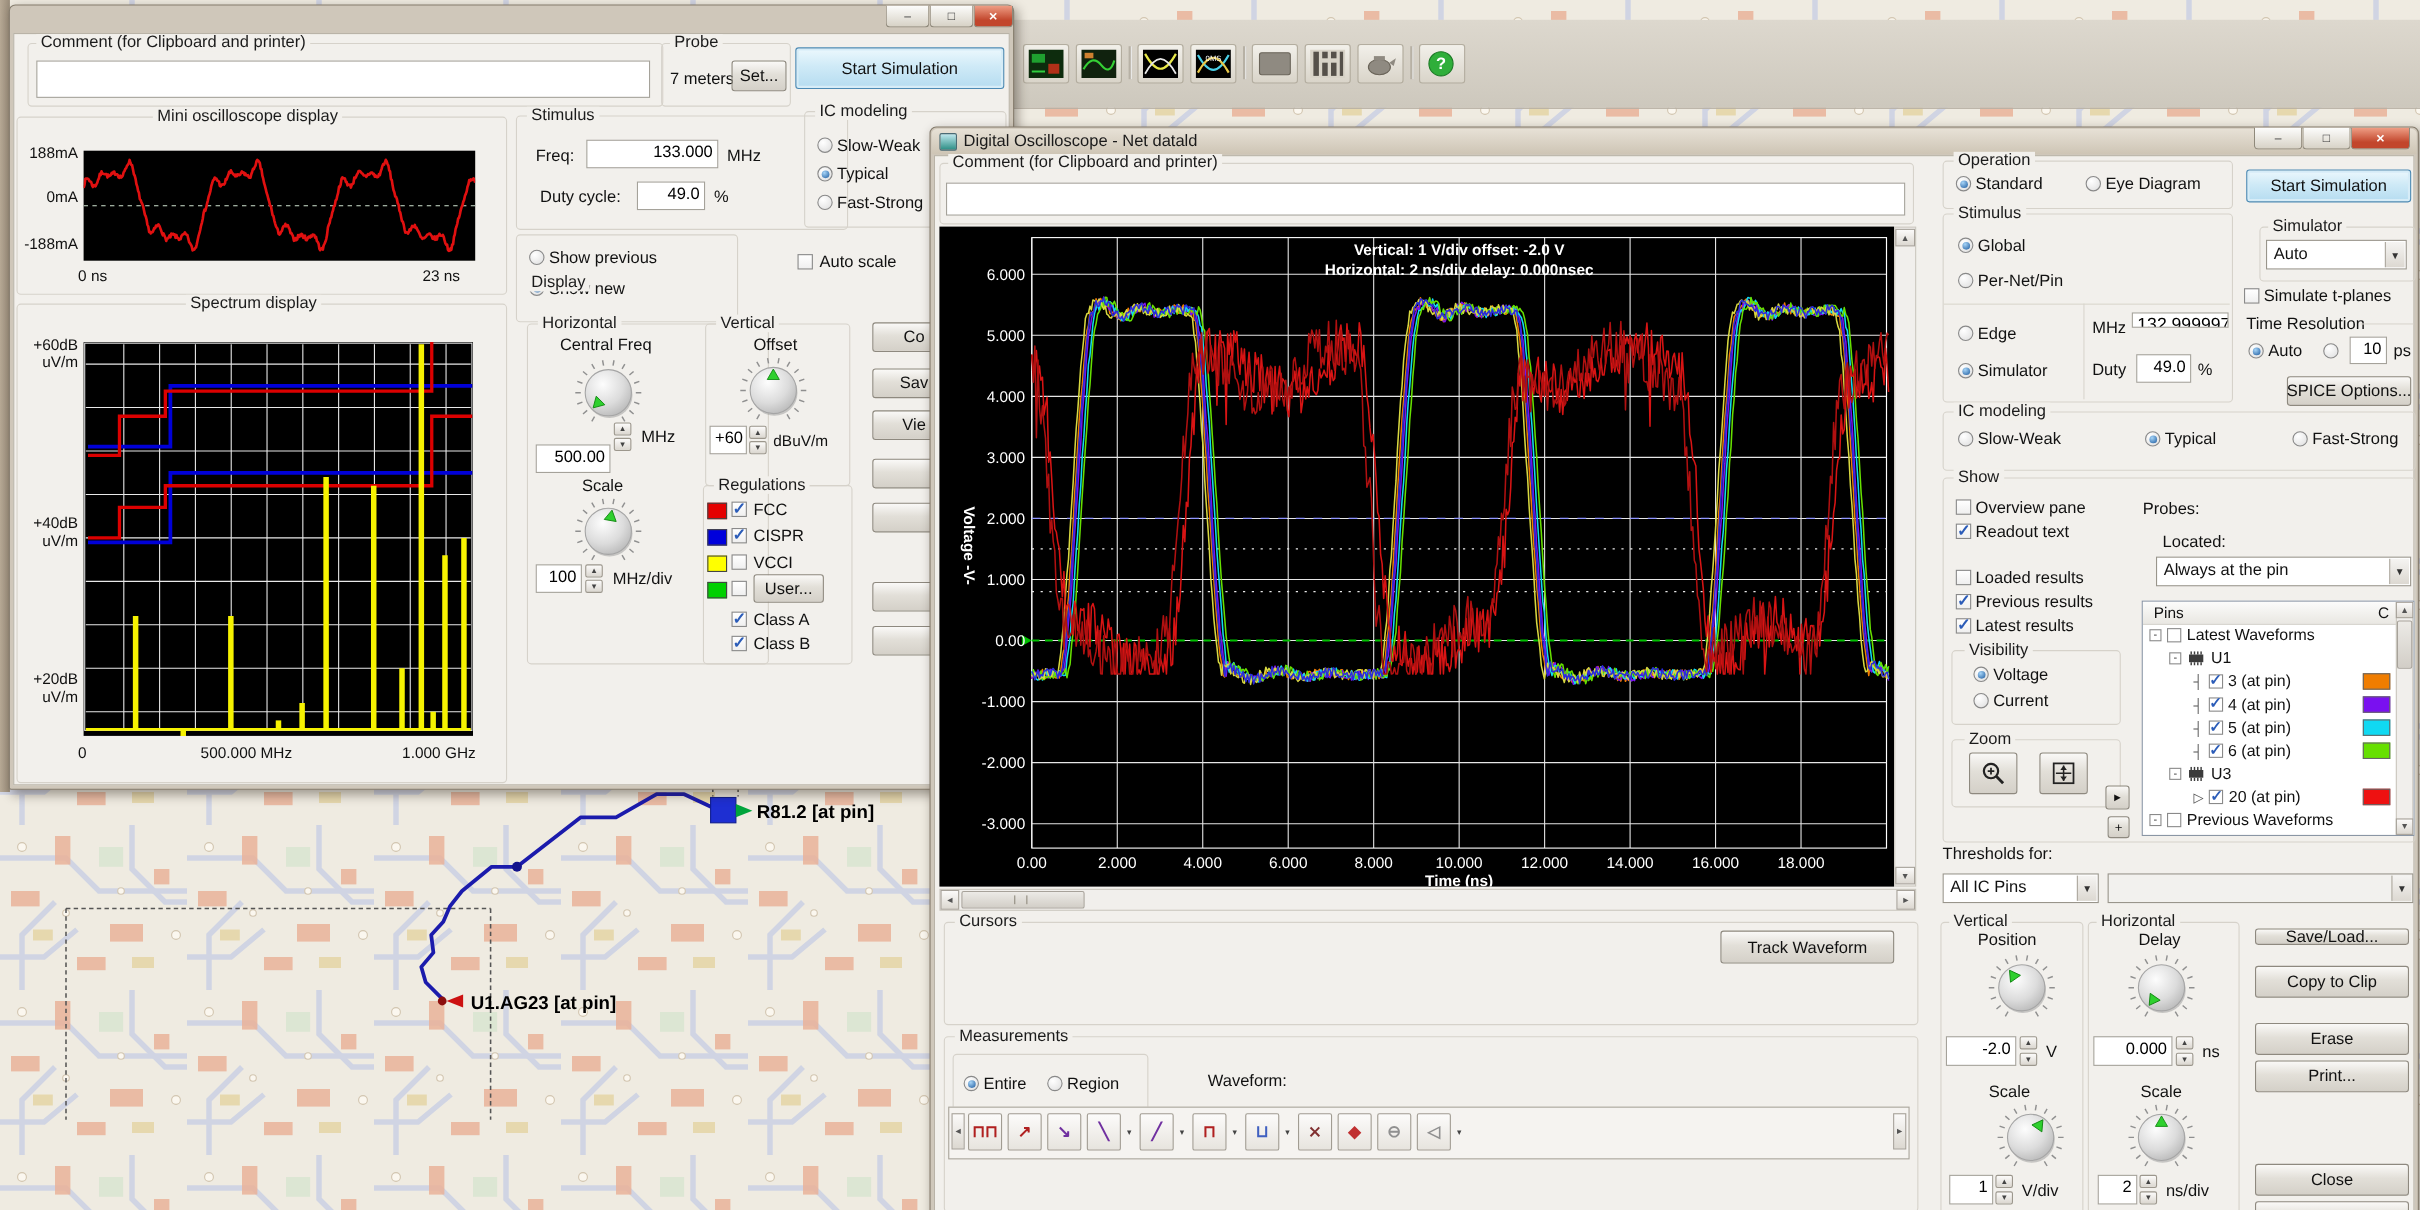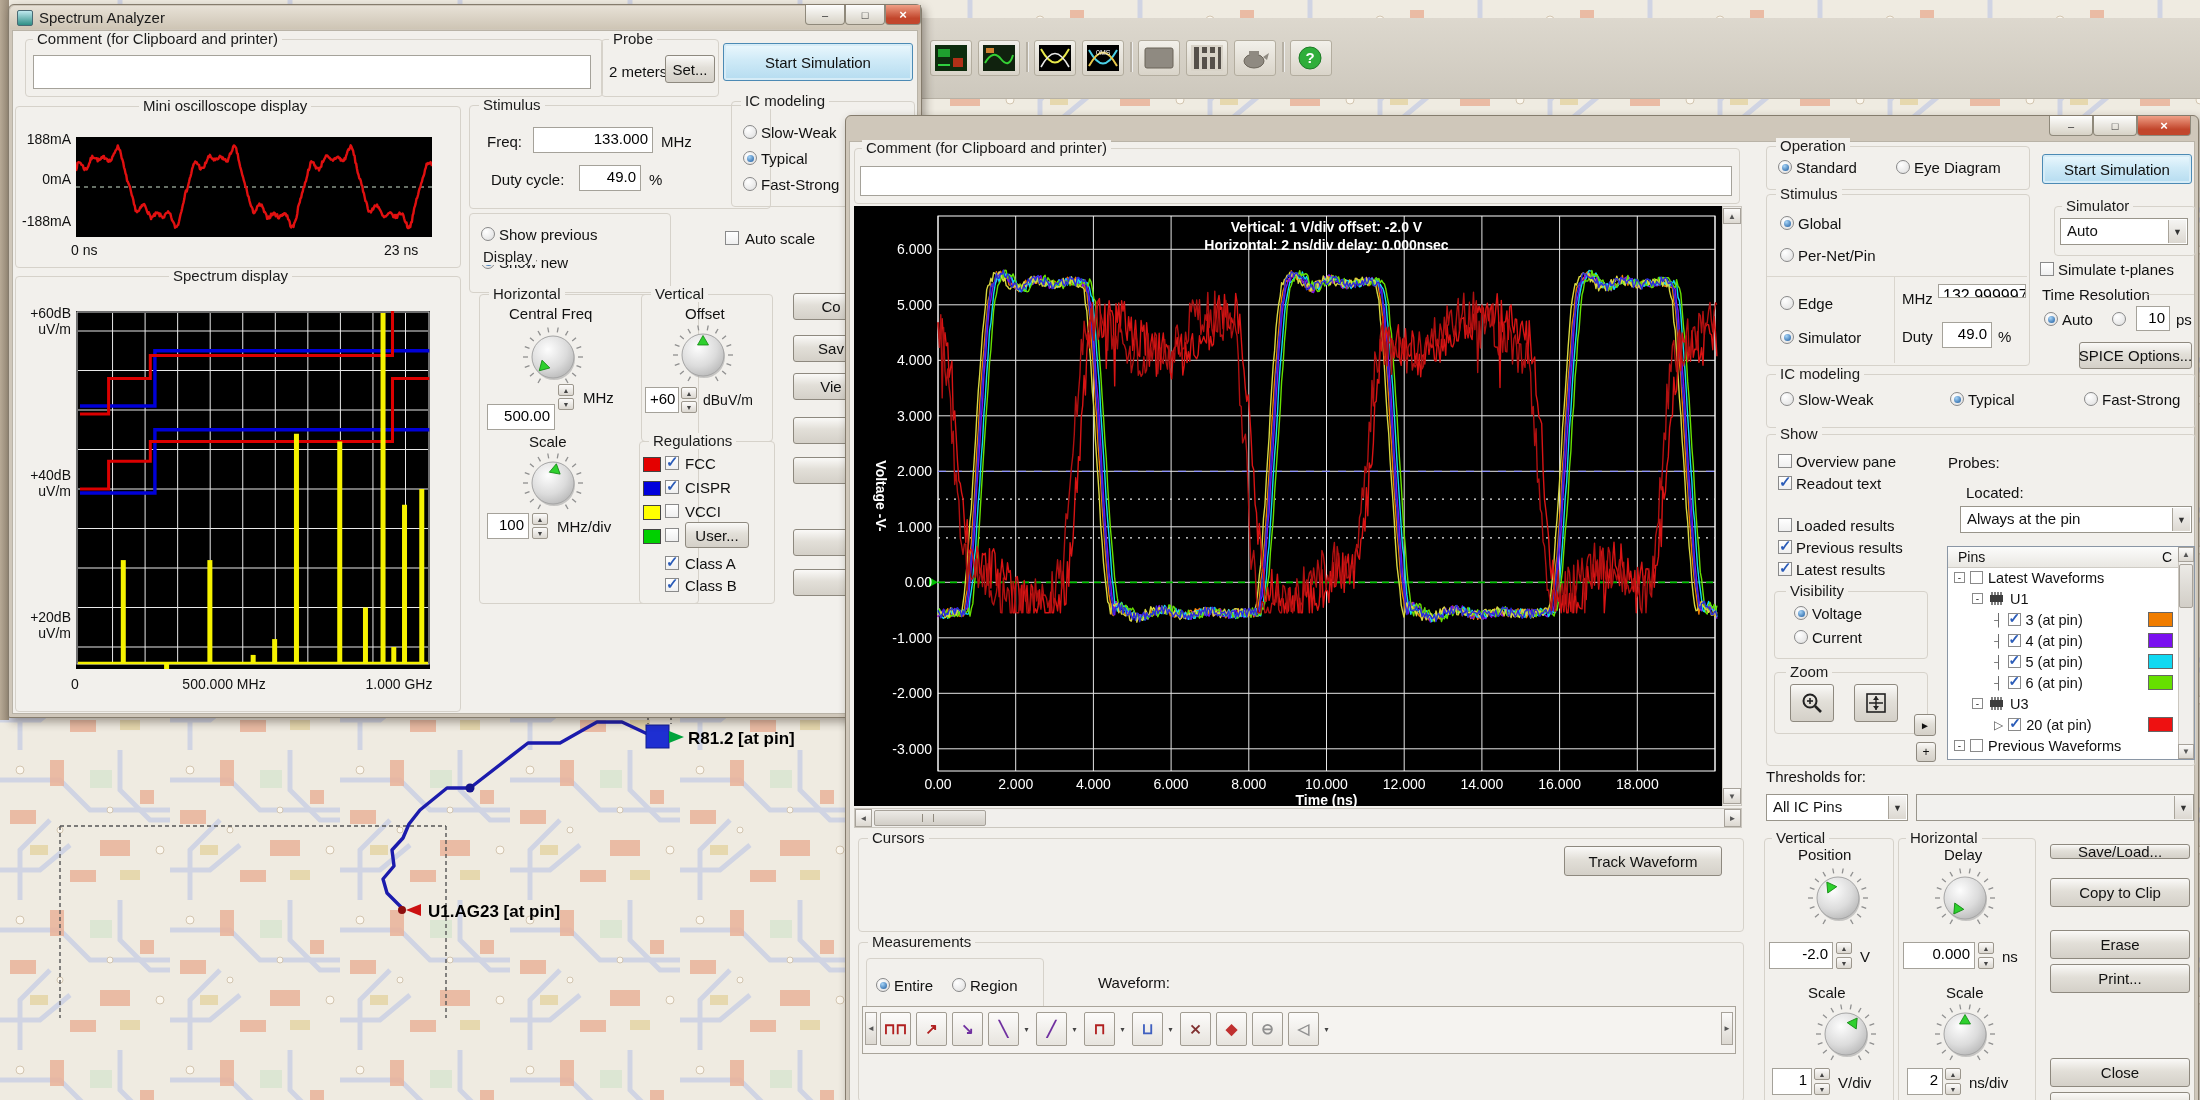--- a/index.html
+++ b/index.html
@@ -180,35 +180,31 @@
           <svg width="30" height="28">
             <circle cx="14" cy="14" r="11" fill="#2fae3a" stroke="#1d7a26"></circle>
             <text x="9.5" y="19" font-size="15" font-weight="bold" fill="#fff">?</text>
           </svg>
         </div>
       </div>
   </div>
 
   <div class="win" id="win1" style="left:8px;top:4px;width:912px;height:712px;">
     <div class="client"></div>
-    <div class="tbar">
-      <span class="ticon"></span>
-      <span class="ttext">Spectrum Analyzer</span>
-    </div>
     <div class="wbtn" style="left:796px;width:38px;">–</div>
     <div class="wbtn" style="left:836px;width:38px;">□</div>
     <div class="wbtn close" style="left:876px;width:34px;">×</div>
 
     <div class="gb" style="left:16px;top:34px;width:576px;height:56px;"></div>
     <div class="gl" style="left:24px;top:26px;">Comment (for Clipboard and printer)</div>
     <div class="tf" style="left:24px;top:50px;width:558px;height:34px;"></div>
 
     <div class="gb" style="left:592px;top:34px;width:116px;height:56px;"></div>
     <div class="gl" style="left:600px;top:26px;">Probe</div>
-    <div class="tx" style="left:600px;top:58px;">2 meters</div>
+    <div class="tx" style="left:600px;top:58px;">7 meters</div>
     <div class="bt" style="left:656px;top:50px;width:50px;height:28px;">Set...</div>
 
     <div class="bt blue" style="left:714px;top:38px;width:190px;height:38px;">Start Simulation</div>
 
     <div class="gb" style="left:6px;top:101px;width:444px;height:160px;"></div>
     <div class="gl" style="left:130px;top:93px;">Mini oscilloscope display</div>
     <div class="blk" style="left:67px;top:132px;width:356px;height:100px;">
       <svg id="mini-svg" width="356" height="100">
           <line x1="0" y1="50" x2="356" y2="50" stroke="#cfe3cf" stroke-width="1" stroke-dasharray="4 4"></line>
           <polyline points="0.0,33.9 0.8,31.2 1.5,25.7 2.3,25.3 3.1,25.3 3.9,25.6 4.6,26.0 5.4,27.8 6.2,28.0 7.0,28.7 7.7,31.7 8.5,33.0 9.3,31.2 10.1,31.9 10.8,32.4 11.6,30.6 12.4,29.2 13.2,26.4 13.9,25.3 14.7,21.0 15.5,22.2 16.3,18.8 17.0,20.8 17.8,20.9 18.6,21.2 19.3,21.4 20.1,21.2 20.9,21.2 21.7,24.4 22.4,21.7 23.2,23.1 24.0,22.7 24.8,22.0 25.5,20.2 26.3,20.8 27.1,19.1 27.9,19.0 28.6,21.9 29.4,21.6 30.2,21.4 31.0,21.9 31.7,24.2 32.5,24.7 33.3,22.7 34.1,24.4 34.8,23.8 35.6,22.8 36.4,19.6 37.1,18.7 37.9,16.6 38.7,15.8 39.5,13.6 40.2,12.8 41.0,11.7 41.8,8.4 42.6,11.0 43.3,12.8 44.1,13.2 44.9,17.1 45.7,21.4 46.4,22.5 47.2,25.3 48.0,30.3 48.8,32.6 49.5,36.4 50.3,38.3 51.1,44.0 51.9,44.9 52.6,46.9 53.4,48.5 54.2,50.9 54.9,54.2 55.7,58.1 56.5,59.7 57.3,62.8 58.0,67.3 58.8,68.9 59.6,74.0 60.4,73.6 61.1,75.2 61.9,73.9 62.7,74.1 63.5,72.4 64.2,70.3 65.0,70.5 65.8,68.2 66.6,68.7 67.3,67.4 68.1,67.0 68.9,68.3 69.7,70.4 70.4,72.3 71.2,75.0 72.0,76.9 72.7,75.2 73.5,77.2 74.3,79.1 75.1,82.1 75.8,80.0 76.6,79.8 77.4,78.7 78.2,76.9 78.9,78.8 79.7,75.4 80.5,76.2 81.3,75.5 82.0,76.4 82.8,76.0 83.6,79.2 84.4,76.7 85.1,79.2 85.9,79.4 86.7,81.1 87.5,80.1 88.2,80.3 89.0,77.4 89.8,76.4 90.5,76.0 91.3,75.7 92.1,74.3 92.9,75.9 93.6,76.2 94.4,76.7 95.2,80.2 96.0,83.3 96.7,84.1 97.5,85.4 98.3,87.0 99.1,90.7 99.8,89.9 100.6,89.9 101.4,88.5 102.2,87.9 102.9,85.0 103.7,81.2 104.5,77.5 105.3,75.0 106.0,72.1 106.8,68.0 107.6,65.3 108.3,62.1 109.1,56.5 109.9,53.6 110.7,54.6 111.4,51.7 112.2,48.2 113.0,45.1 113.8,41.3 114.5,39.6 115.3,36.5 116.1,32.0 116.9,29.6 117.6,27.1 118.4,26.4 119.2,24.4 120.0,25.6 120.7,25.3 121.5,27.2 122.3,27.5 123.1,28.0 123.8,31.9 124.6,32.4 125.4,30.8 126.1,30.9 126.9,30.6 127.7,30.8 128.5,29.6 129.2,25.7 130.0,26.2 130.8,23.9 131.6,21.9 132.3,19.3 133.1,20.2 133.9,17.8 134.7,19.6 135.4,20.6 136.2,21.7 137.0,21.8 137.8,23.4 138.5,21.7 139.3,23.1 140.1,21.4 140.9,21.6 141.6,22.3 142.4,21.8 143.2,20.1 143.9,18.8 144.7,20.0 145.5,19.7 146.3,21.9 147.0,20.6 147.8,22.5 148.6,22.5 149.4,22.2 150.1,24.3 150.9,24.5 151.7,24.6 152.5,21.2 153.2,19.3 154.0,16.4 154.8,16.7 155.6,14.7 156.3,13.6 157.1,9.8 157.9,8.4 158.7,9.0 159.4,9.9 160.2,11.1 161.0,16.4 161.7,16.6 162.5,22.7 163.3,25.4 164.1,29.5 164.8,31.8 165.6,34.9 166.4,38.4 167.2,40.7 167.9,43.7 168.7,46.2 169.5,49.9 170.3,50.4 171.0,54.4 171.8,58.6 172.6,59.5 173.4,63.5 174.1,66.2 174.9,68.9 175.7,70.0 176.5,71.5 177.2,75.6 178.0,76.3 178.8,75.4 179.5,73.7 180.3,73.0 181.1,69.7 181.9,68.5 182.6,68.6 183.4,66.5 184.2,68.7 185.0,68.2 185.7,67.6 186.5,70.0 187.3,71.3 188.1,75.0 188.8,74.7 189.6,76.2 190.4,77.9 191.2,81.9 191.9,81.7 192.7,79.4 193.5,81.3 194.3,80.6 195.0,76.7 195.8,78.4 196.6,76.6 197.3,77.6 198.1,75.6 198.9,76.2 199.7,79.3 200.4,78.5 201.2,77.2 202.0,81.1 202.8,81.4 203.5,80.2 204.3,78.4 205.1,78.1 205.9,78.9 206.6,77.2 207.4,78.0 208.2,76.2 209.0,76.4 209.7,76.6 210.5,79.1 211.3,78.4 212.1,82.2 212.8,82.9 213.6,84.5 214.4,89.4 215.1,90.4 215.9,89.1 216.7,88.5 217.5,90.0 218.2,86.2 219.0,84.6 219.8,82.8 220.6,80.3 221.3,76.7 222.1,69.7 222.9,67.3 223.7,65.6 224.4,61.6 225.2,60.5 226.0,56.3 226.8,54.2 227.5,50.4 228.3,50.1 229.1,45.3 229.9,44.5 230.6,41.2 231.4,38.3 232.2,32.7 232.9,33.1 233.7,30.7 234.5,25.4 235.3,24.2 236.0,25.3 236.8,25.1 237.6,25.3 238.4,28.4 239.1,28.4 239.9,31.5 240.7,30.7 241.5,31.0 242.2,30.9 243.0,33.5 243.8,30.8 244.6,30.2 245.3,29.6 246.1,24.4 246.9,25.0 247.7,23.7 248.4,21.8 249.2,20.6 250.0,18.5 250.7,18.4 251.5,18.7 252.3,19.7 253.1,20.8 253.8,21.0 254.6,22.5 255.4,22.5 256.2,22.6 256.9,23.7 257.7,22.8 258.5,21.2 259.3,21.8 260.0,21.5 260.8,20.2 261.6,19.8 262.4,19.8 263.1,21.3 263.9,21.0 264.7,23.6 265.5,22.5 266.2,23.7 267.0,24.1 267.8,23.8 268.5,21.2 269.3,22.3 270.1,18.8 270.9,16.6 271.6,14.0 272.4,12.2 273.2,12.7 274.0,10.4 274.7,8.3 275.5,9.8 276.3,12.1 277.1,13.6 277.8,17.9 278.6,18.8 279.4,25.8 280.2,26.8 280.9,31.5 281.7,35.7 282.5,37.8 283.3,41.6 284.0,41.8 284.8,43.8 285.6,48.0 286.3,49.0 287.1,54.6 287.9,56.2 288.7,60.4 289.4,64.0 290.2,64.5 291.0,67.2 291.8,71.7 292.5,74.5 293.3,74.1 294.1,74.1 294.9,75.4 295.6,74.0 296.4,71.4 297.2,72.5 298.0,70.2 298.7,68.4 299.5,69.0 300.3,69.3 301.1,67.5 301.8,70.2 302.6,69.9 303.4,71.9 304.1,73.0 304.9,74.4 305.7,76.4 306.5,78.5 307.2,78.8 308.0,80.2 308.8,79.4 309.6,79.6 310.3,78.9 311.1,78.2 311.9,77.1 312.7,76.1 313.4,75.9 314.2,75.3 315.0,75.6 315.8,76.7 316.5,77.6 317.3,80.1 318.1,80.3 318.9,77.9 319.6,81.0 320.4,78.1 321.2,80.8 321.9,77.4 322.7,77.4 323.5,75.5 324.3,77.1 325.0,77.3 325.8,77.1 326.6,76.6 327.4,78.3 328.1,81.3 328.9,84.3 329.7,85.7 330.5,85.4 331.2,90.2 332.0,91.1 332.8,91.0 333.6,88.7 334.3,90.1 335.1,85.3 335.9,85.2 336.7,78.3 337.4,76.5 338.2,71.1 339.0,68.9 339.7,66.4 340.5,61.8 341.3,60.8 342.1,57.8 342.8,54.2 343.6,51.4 344.4,49.7 345.2,46.3 345.9,44.8 346.7,41.0 347.5,39.3 348.3,36.9 349.0,32.8 349.8,30.8 350.6,26.7 351.4,27.5 352.1,26.1 352.9,26.8 353.7,26.3 354.5,25.1 355.2,26.5 356.0,29.1" fill="none" stroke="#e01010" stroke-width="2.4" stroke-linejoin="round"></polyline>
@@ -424,20 +420,24 @@
         <div class="bt" style="left: 784px; top: 368px; width: 76px; height: 27px;">Vie</div>
         <div class="bt" style="left: 784px; top: 412px; width: 76px; height: 27px;"></div>
         <div class="bt" style="left: 784px; top: 452px; width: 76px; height: 27px;"></div>
         <div class="bt" style="left: 784px; top: 524px; width: 76px; height: 27px;"></div>
         <div class="bt" style="left: 784px; top: 564px; width: 76px; height: 27px;"></div>
       </div>
   </div>
 
   <div class="win" id="win2" style="left:845px;top:115px;width:1352px;height:1000px;">
     <div class="client"></div>
+    <div class="tbar">
+      <span class="ticon"></span>
+      <span class="ttext">Digital Oscilloscope - Net datald</span>
+    </div>
     <div class="wbtn" style="left:1203px;width:42px;">–</div>
     <div class="wbtn" style="left:1247px;width:42px;">□</div>
     <div class="wbtn close" style="left:1291px;width:52px;">×</div>
 
     <div class="gb" style="left:8px;top:32px;width:884px;height:54px;"></div>
     <div class="gl" style="left:16px;top:24px;">Comment (for Clipboard and printer)</div>
     <div class="tf" style="left:14px;top:50px;width:872px;height:30px;"></div>
 
     <div class="blk" style="left:8px;top:90px;width:868px;height:600px;">
       <svg id="scope-svg" width="868" height="600">

